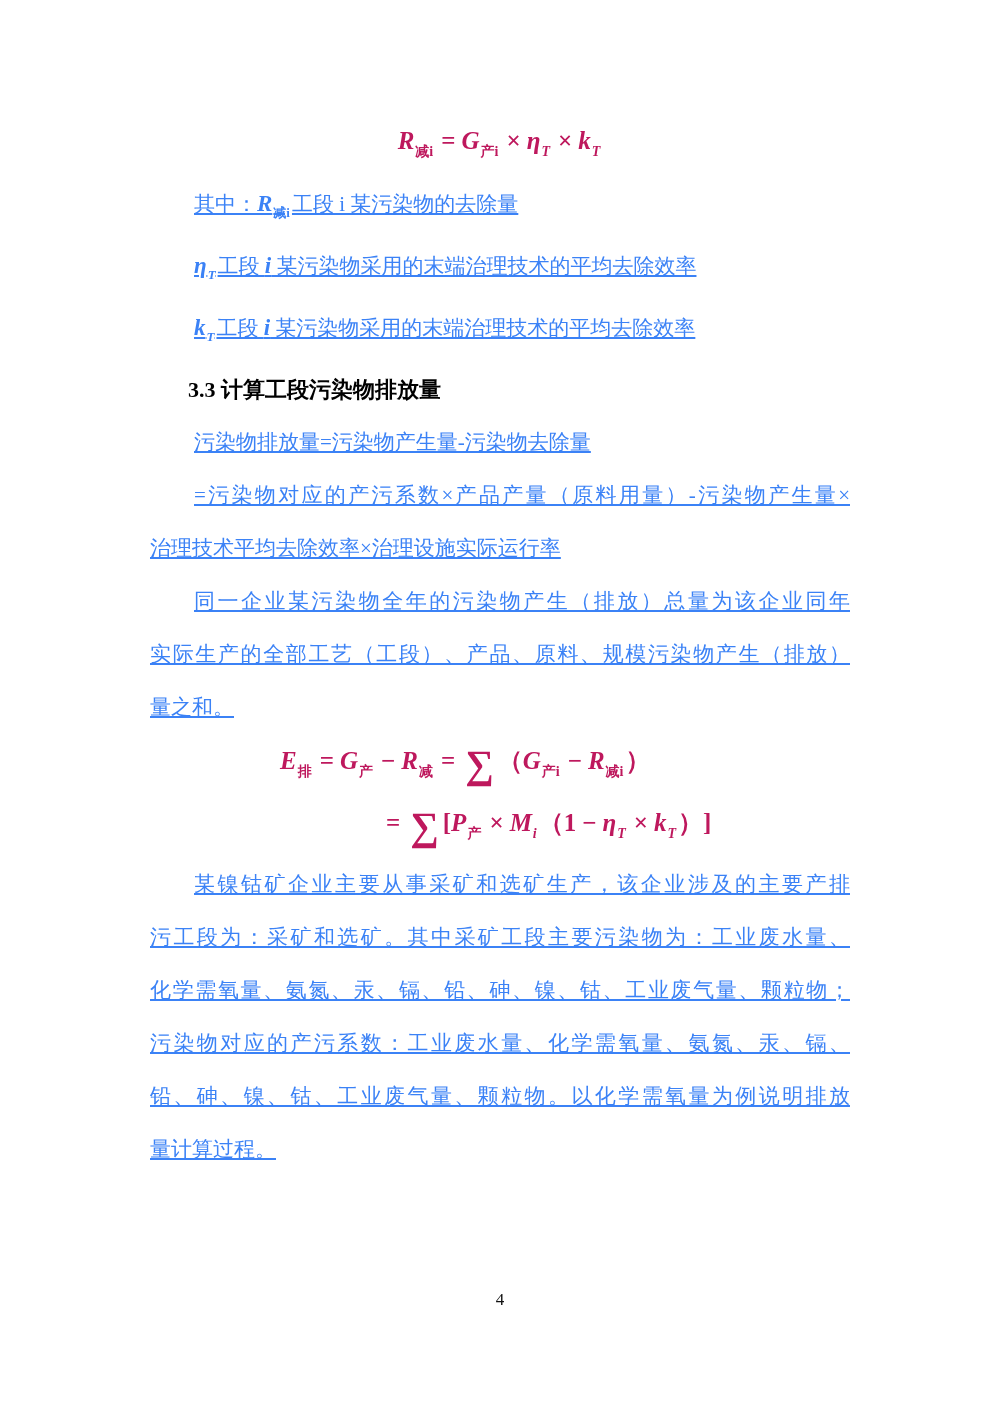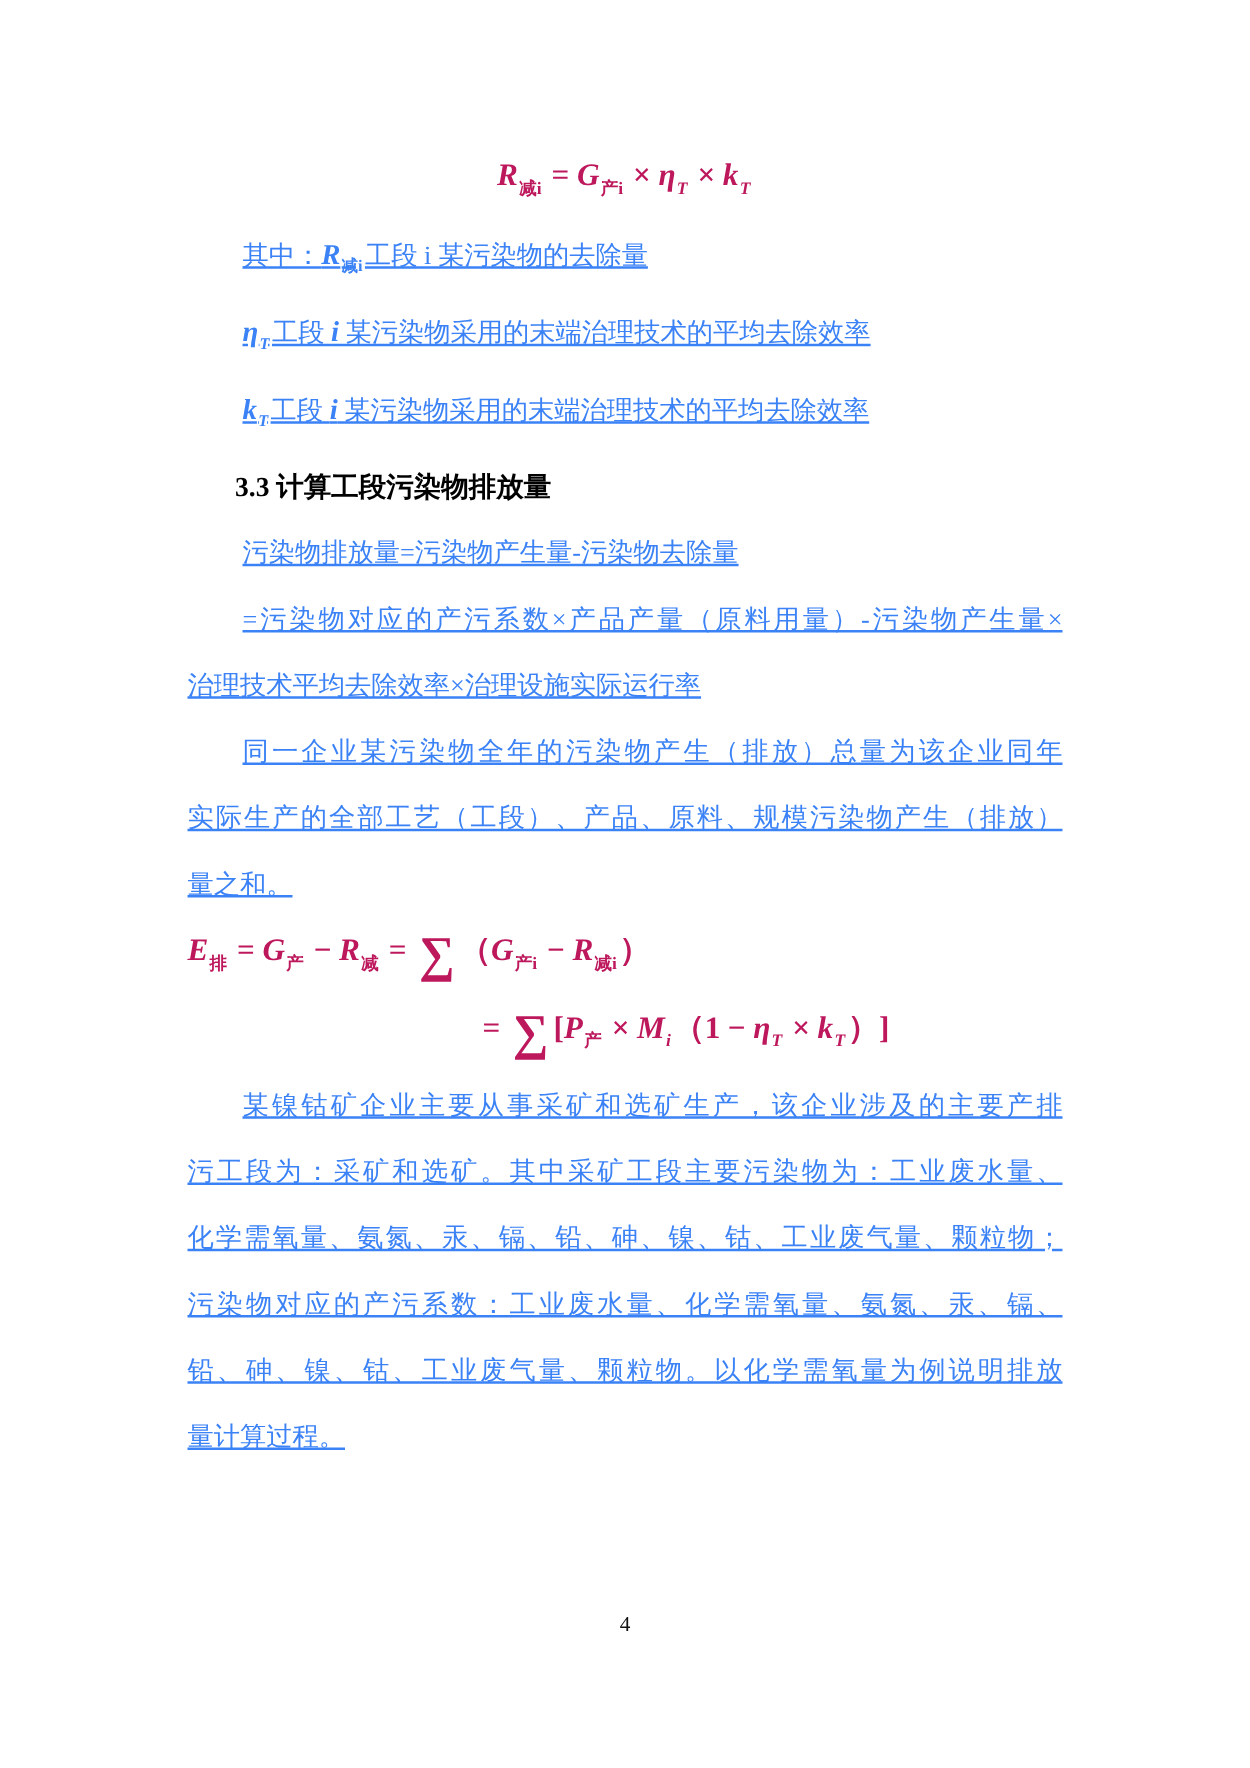--- a/index.html
+++ b/index.html
@@ -27,21 +27,21 @@
     font-family:Liberation Serif, serif;
     text-indent:38px; color:#000;
   }
   
   .formula {
     font-size:25px; font-weight:bold; color:#be185d;
     font-family:"Liberation Serif","DejaVu Serif",serif;
     white-space:nowrap;
   }
   .f1 { text-align:center; line-height:50px; }
-  .f2l1 { line-height:54px; }
+  .f2l1 { margin-left:130px; line-height:54px; }
   .f2l2 { margin-left:230px; line-height:48px; }
   .it  { font-style:italic; }
   .sub { font-size:14px; vertical-align:-7px; letter-spacing:0; margin:0 2px 0 1px; font-weight:bold; }
   .op  { padding:0 6px; font-style:normal; }
   .sum { font-size:40px; font-style:normal; vertical-align:-9px; padding:0 4px; line-height:1; }
   
   .fvar { font-style:italic; font-weight:bold; font-size:23px; }
   .fsub { font-size:13px; vertical-align:-6px; font-weight:bold; margin:0 2px 0 1px; }
   .hd4 { margin-top:27px; }
   .footer {

